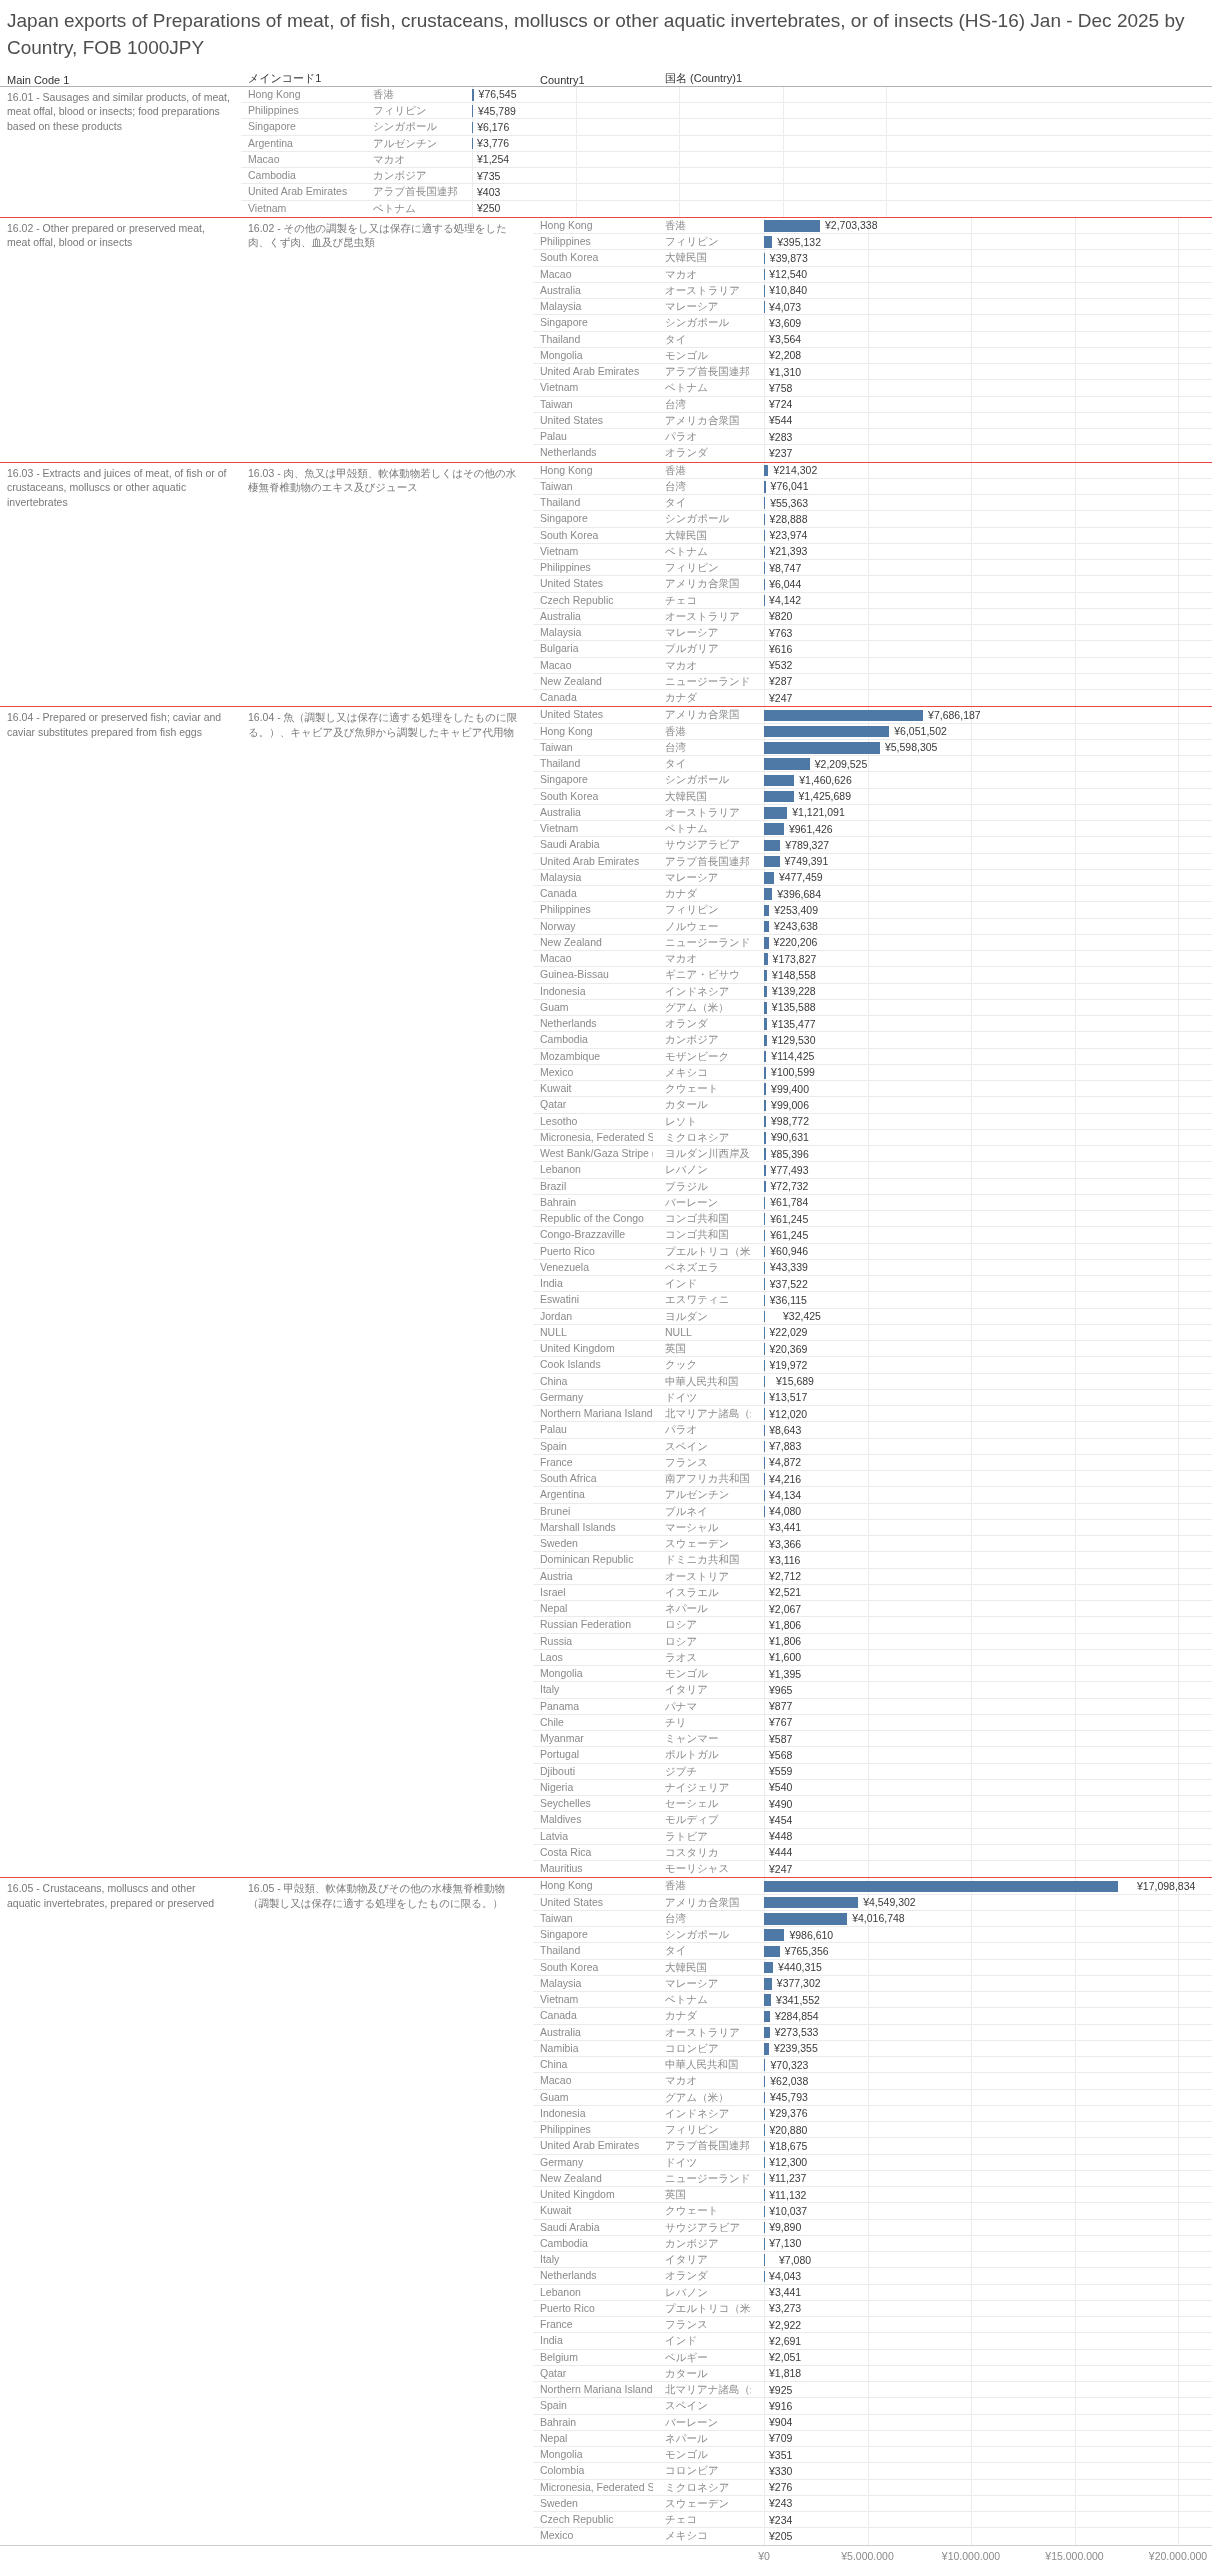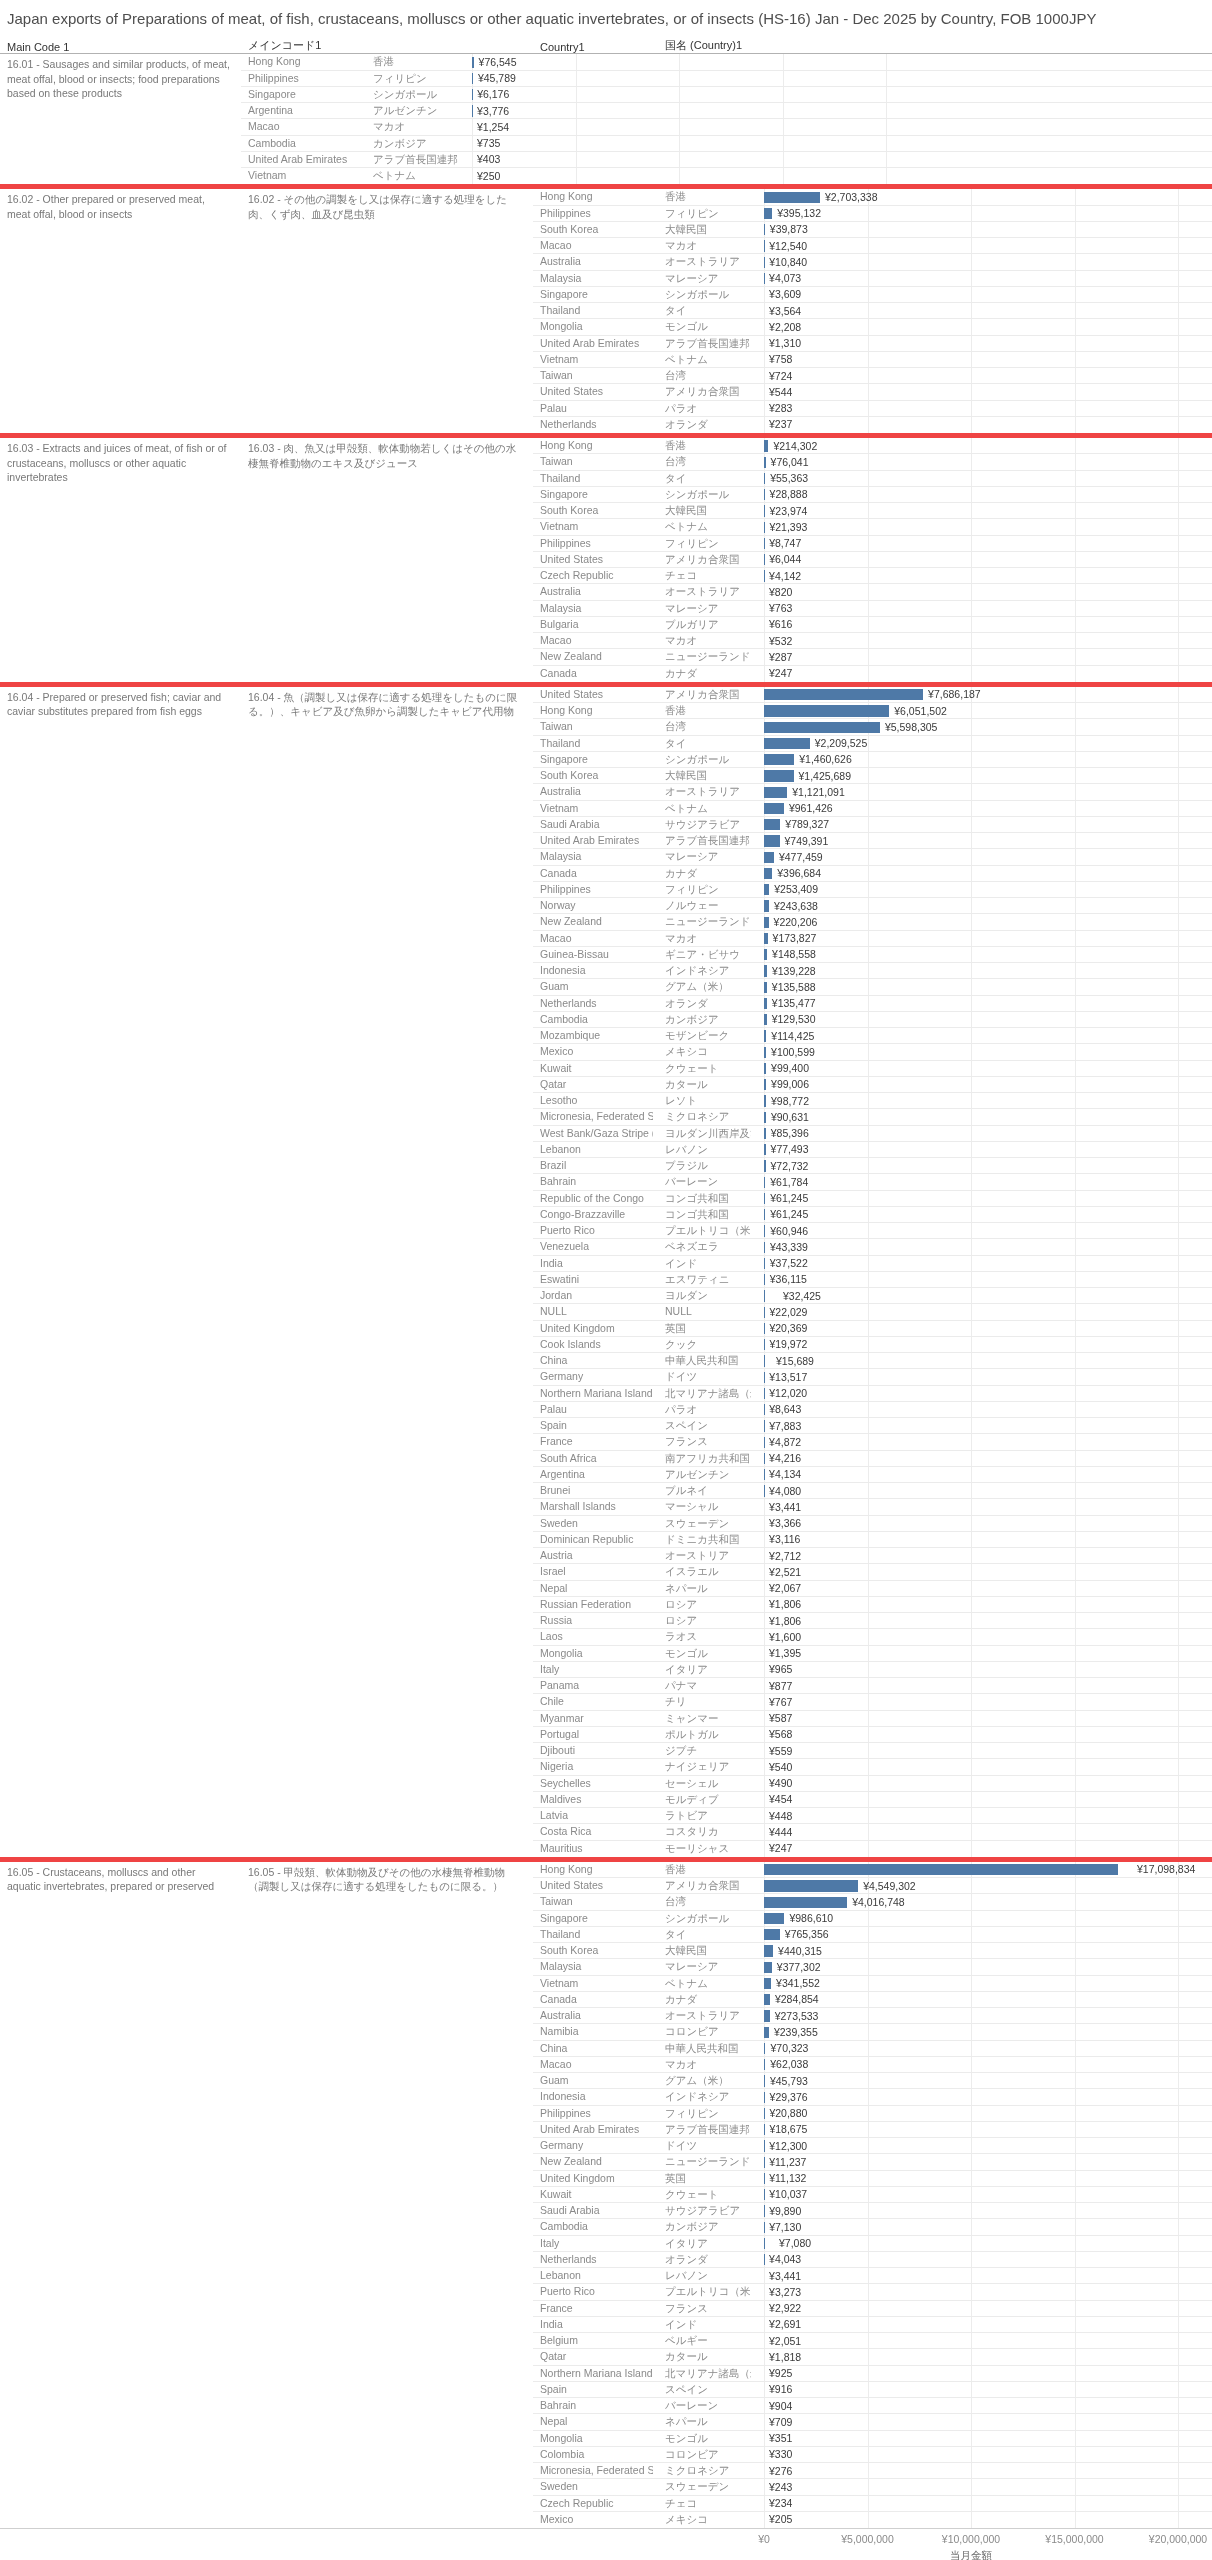--- a/index.html
+++ b/index.html
@@ -4,39 +4,39 @@
 <style>
   html,body{margin:0;padding:0;background:#ffffff;}
   .viz{
     width:1212px;
     font-family:"Liberation Sans","DejaVu Sans",sans-serif;
     color:#333;
     position:relative;
   }
   .title{
     padding:8px 10px 4px 7px;
-    font-size:15px;
+    font-size:19px;
     line-height:1.42;
     color:#4e4e4e;
   }
   .header-row{
     display:flex;
     align-items:flex-end;
     height:20px;
     border-bottom:1px solid #b2b2b2;
     font-size:11px;
     color:#333;
   }
   .h-en{width:241px;padding-left:7px;box-sizing:border-box;}
   .h-jp{width:292px;padding-left:7px;box-sizing:border-box;}
   .h-country{width:120px;padding-left:7px;box-sizing:border-box;}
   .h-jname{width:98px;padding-left:12px;box-sizing:border-box;}
   .h-chart{flex:1;}
   .groups{border-bottom:1px solid #cfcfcf;}
-  .group{display:flex;border-top:5px solid #ef4444;}
+  .group{display:flex;border-top:1px solid #ef4444;}
   .group:first-child{border-top:none;}
   .gcol{
     box-sizing:border-box;
     font-size:10.5px;
     line-height:1.38;
     color:#787878;
     padding-top:3px;
   }
   .gcol-en{width:241px;padding-left:7px;padding-right:10px;}
   .gcol-jp{width:292px;padding-left:7px;padding-right:10px;}

